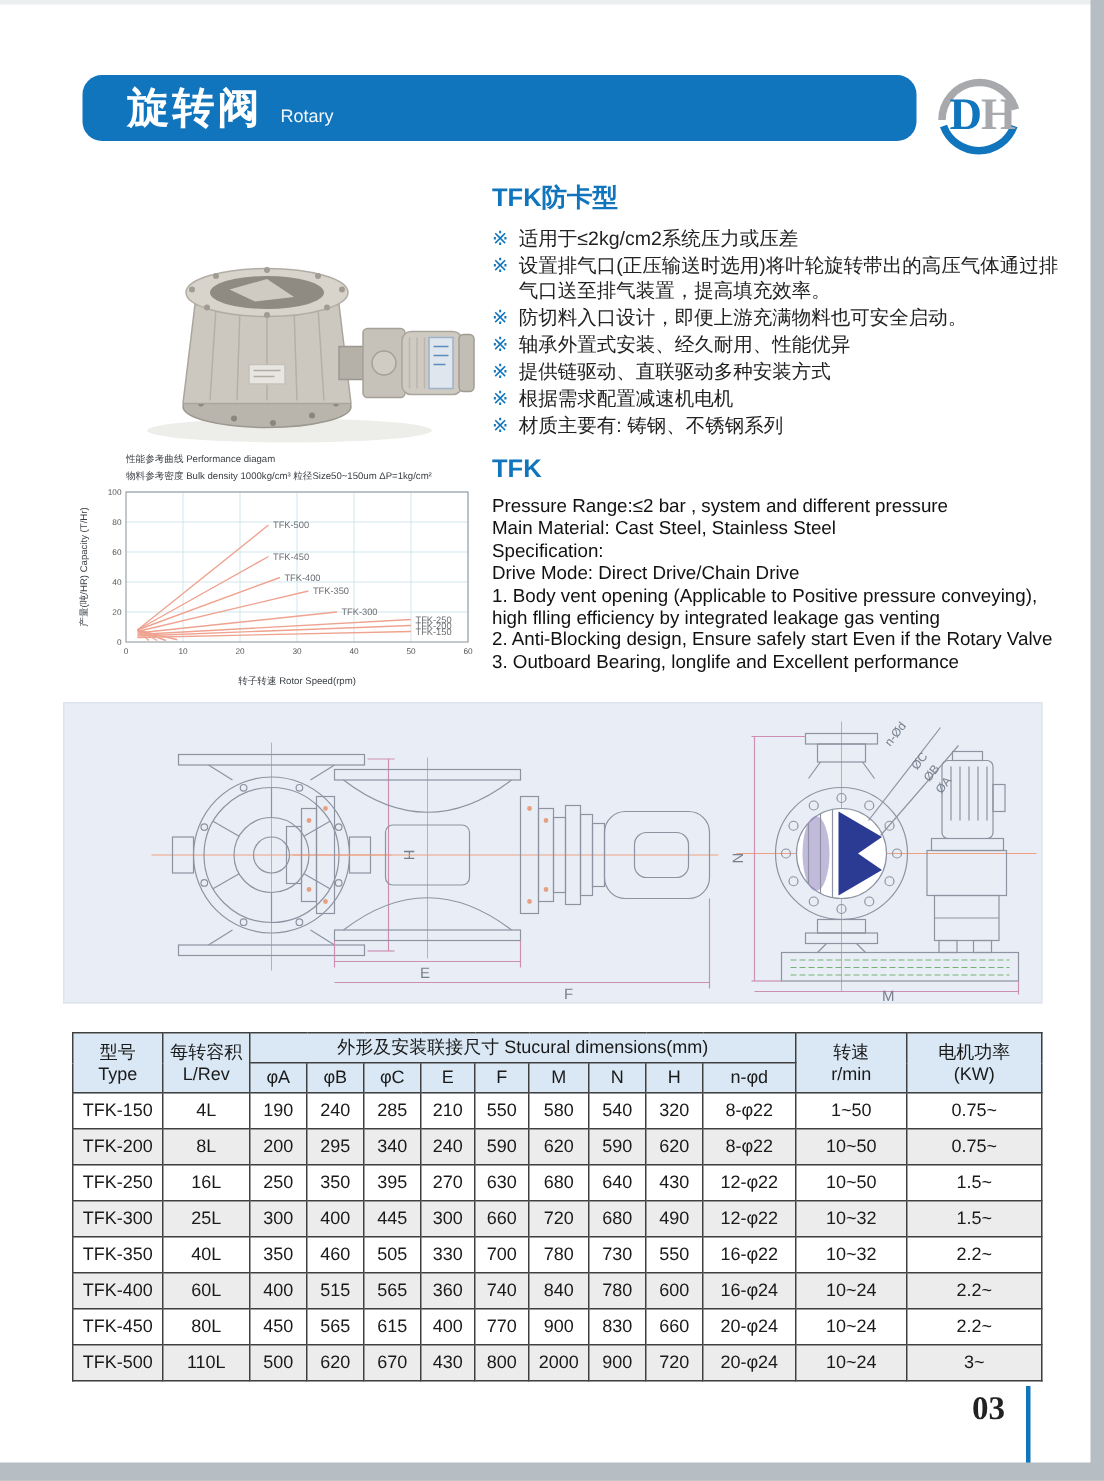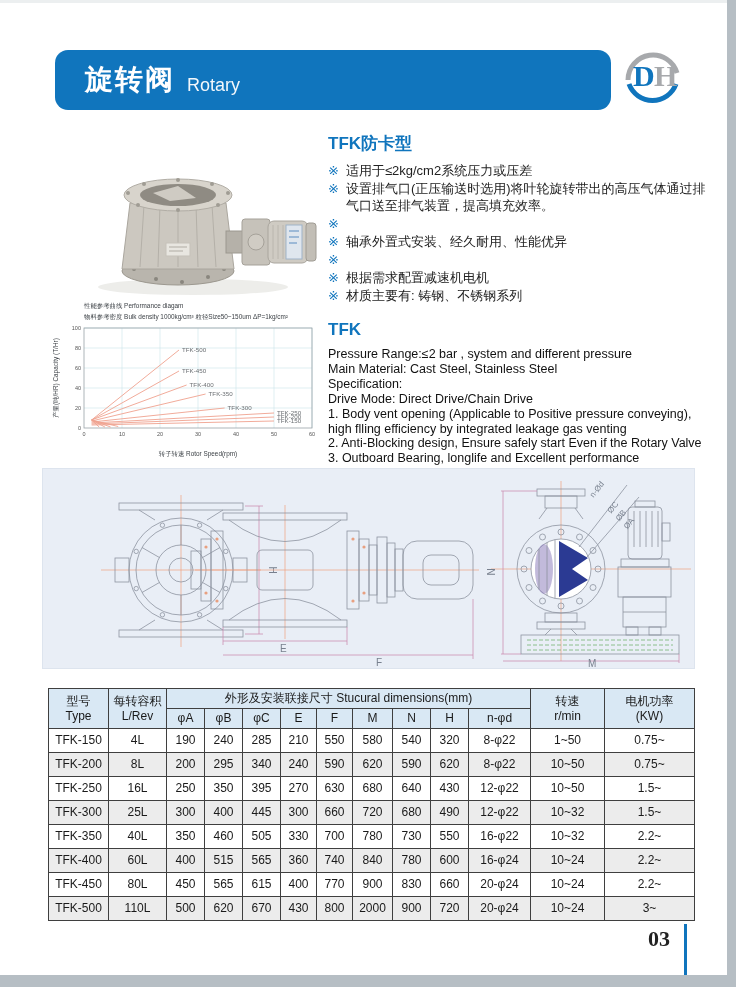--- a/index.html
+++ b/index.html
@@ -3,32 +3,32 @@
 <meta charset="utf-8">
 <style>
   html,body{margin:0;padding:0;background:#9aa2a8;}
   .page{position:relative;width:736px;height:987px;background:#ffffff;overflow:hidden;
         font-family:"Liberation Sans","DejaVu Sans",sans-serif;color:#1a1a1a;}
   .edge-top{position:absolute;left:0;top:0;width:736px;height:3px;background:#eceff0;}
   .edge-right{position:absolute;right:0;top:0;width:9px;height:987px;background:#b6bec4;}
   .edge-bottom{position:absolute;left:0;bottom:0;width:736px;height:12px;background:#b6bec4;}
 
   
-  .banner{position:absolute;left:55px;top:50px;width:556px;height:60px;background:#1075bd;
+  .banner{position:absolute;left:55px;top:50px;width:556px;height:44px;background:#1075bd;
           border-radius:13px;display:flex;align-items:center;padding-left:30px;box-sizing:border-box;}
   .banner .zh{color:#ffffff;font-size:28px;font-weight:bold;letter-spacing:2px;}
-  .banner .en{color:#f2f7fb;font-size:18px;margin-left:12px;margin-top:10px;}
+  .banner .en{color:#f2f7fb;font-size:12px;margin-left:12px;margin-top:10px;}
   .logo{position:absolute;left:616px;top:40px;}
 
   
   .photo{position:absolute;left:78px;top:143px;}
 
   
   .rightcol{position:absolute;left:328px;top:116px;width:378px;}
-  .sec-title{color:#1075bd;font-size:17px;font-weight:bold;margin:16px 0 7px 0;}
+  .sec-title{color:#1075bd;font-size:17px;font-weight:bold;margin:4px 0 7px 0;}
   ul.features{list-style:none;margin:0;padding:0;}
   ul.features li{display:flex;font-size:13px;line-height:17px;color:#222;margin-bottom:1px;}
   ul.features .mk{color:#1075bd;margin-right:7px;flex:0 0 auto;}
   .specs{margin-top:11px;}
   .spec-line{font-size:12.5px;line-height:14.9px;color:#111;}
 
   
   .chart-wrap{position:absolute;left:50px;top:298px;}
   #chart .cgrid{stroke:#c9e4ea;stroke-width:0.6;}
   #chart .cframe{fill:none;stroke:#9aa3a8;stroke-width:0.8;}
@@ -134,27 +134,29 @@
       <li>
           <span class="mk">※</span>
           <span>适用于≤2kg/cm2系统压力或压差</span>
         </li>
       <li>
           <span class="mk">※</span>
           <span>设置排气口(正压输送时选用)将叶轮旋转带出的高压气体通过排气口送至排气装置，提高填充效率。</span>
         </li>
       <li>
           <span class="mk">※</span>
+          <span>防切料入口设计，即便上游充满物料也可安全启动。</span>
         </li>
       <li>
           <span class="mk">※</span>
           <span>轴承外置式安装、经久耐用、性能优异</span>
         </li>
       <li>
           <span class="mk">※</span>
+          <span>提供链驱动、直联驱动多种安装方式</span>
         </li>
       <li>
           <span class="mk">※</span>
           <span>根据需求配置减速机电机</span>
         </li>
       <li>
           <span class="mk">※</span>
           <span>材质主要有: 铸钢、不锈钢系列</span>
         </li>
     </ul>

